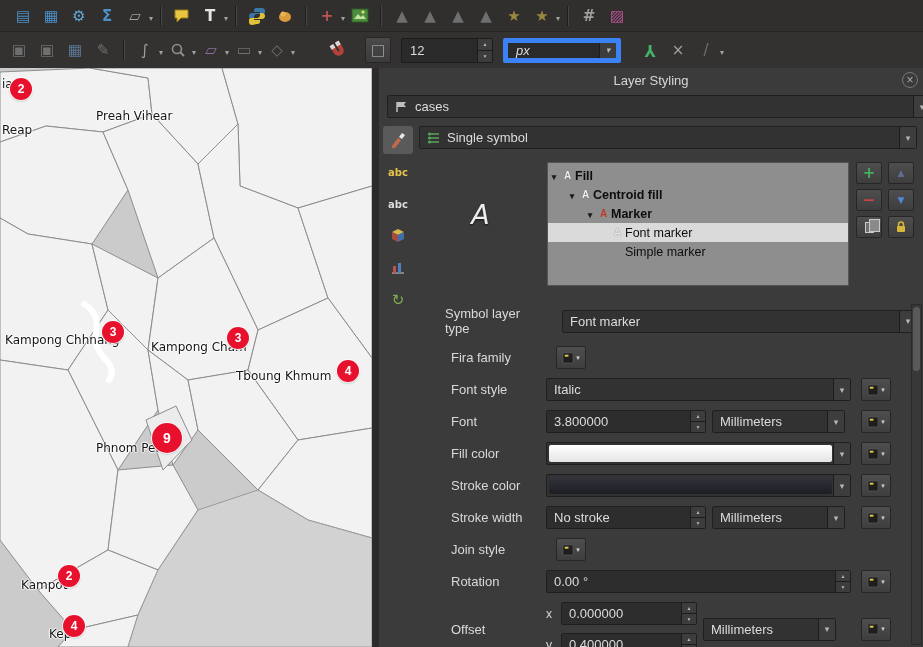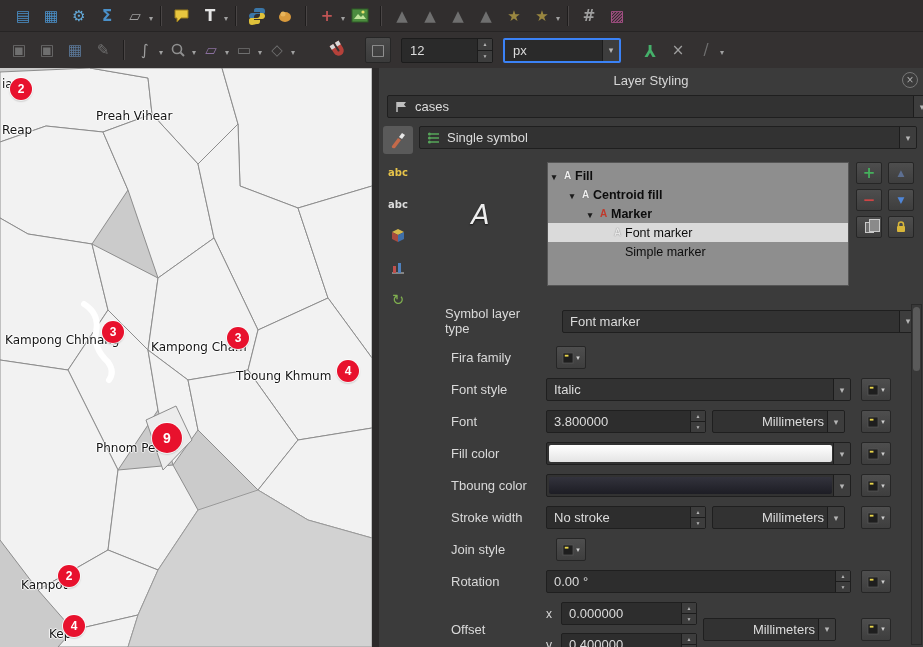--- a/index.html
+++ b/index.html
@@ -18,22 +18,22 @@
   .c-blue{color:#4a90c9} .c-lblue{color:#63a9d8} .c-white{color:#e4e4e4}
   .c-gray{color:#9f9f9f} .c-dim{color:#6f6f6f} .c-dimblue{color:#5b7899}
   .c-dimyellow{color:#9a8740} .c-red{color:#c05555} .c-magenta{color:#b85593}
   .c-green{color:#45b06a} .c-purple{color:#8a6f9e}
   .bold{font-weight:bold}
   .rot180{transform:rotate(180deg)}
   .raised { background:linear-gradient(#4a4a4a,#3b3b3b); border:1px solid #262626; border-radius:2px; }
 
   .tb-spin { width:92px; height:25px; background:#2a2a2a; border:1px solid #1c1c1c; border-radius:2px;
              position:relative; display:flex; align-items:center; color:#dcdcdc; font-size:13px; padding-left:8px; margin-left:8px; }
-  .tb-combo { width:118px; height:25px; background:#2a2a2a; border:2px solid #3b82f6; border-radius:2px;
-              position:relative; display:flex; align-items:center; color:#dcdcdc; font-size:13px; padding-left:8px; margin-left:8px; }
+  .tb-combo { width:118px; height:25px; background:#2a2a2a; border:5px solid #3b82f6; border-radius:2px;
+              position:relative; display:flex; align-items:center; color:#dcdcdc; font-size:13px; padding-left:8px; margin-left:8px;font-style:italic; }
   .steps { position:absolute; right:0; top:0; bottom:0; width:15px; border-left:1px solid #1c1c1c;
            display:flex; flex-direction:column; }
   .steps span { flex:1; display:flex; align-items:center; justify-content:center; background:#3d3d3d; color:#b5b5b5; }
   .steps .up { border-bottom:1px solid #1c1c1c; }
   .steps .up::after{content:"▲"; font-size:5px;} .steps .dn::after{content:"▼"; font-size:5px;}
   .combo-caret { position:absolute; right:0; top:0; bottom:0; width:17px; background:#3d3d3d;
                  border-left:1px solid #1c1c1c; display:flex; align-items:center; justify-content:center; }
   .combo-caret::after { content:"▾"; font-size:9px; color:#b5b5b5; }
 
   
@@ -100,21 +100,21 @@
   .fctrl .grow { flex:1; }
   .slt-row { margin:20px 0 10px 26px; display:flex; align-items:center;justify-content:space-between; }
   .slt-row .combo { width:355px; }
   .dd-btn { width:30px; height:23px; margin-left:10px; background:linear-gradient(#4e4e4e,#3e3e3e);
             border:1px solid #262626; border-radius:2px; display:flex; align-items:center; justify-content:center; gap:2px; }
   .dd-btn::after { content:"▾"; font-size:7px; color:#cfcfcf; }
   .colorbtn { height:23px; flex:1; border:1px solid #1f1f1f; border-radius:2px; position:relative; overflow:hidden; background:#323232; }
   .colorbtn .swatch { position:absolute; top:2px; left:2px; bottom:2px; right:18px; border-radius:2px; }
   .swatch.fill { background:linear-gradient(#ffffff,#e4e4e4); }
   .swatch.stroke { background:linear-gradient(#33333d,#1d1d24); }
-  .unit { width:133px; flex:none;justify-content:flex-end; }
+  .unit { width:133px; flex:none; }
   .w160 { width:160px; flex:none; }
   .off-col { display:flex; flex-direction:column; gap:8px; }
   .off-row { display:flex; align-items:center; gap:6px; }
   .off-row .spin { width:136px; }
   .sub-lbl { width:9px; font-size:12px; color:#d9d9d9; }
 
   .vscroll { position:absolute; right:1px; top:236px; bottom:2px; width:11px; background:#383838; border:1px solid #2a2a2a; }
   .vthumb { position:absolute; left:1px; right:1px; top:2px; height:64px; background:#5a5a5a; border-radius:4px; }
 </style>
 </head>
@@ -461,21 +461,21 @@
       </div>
       <span class="dd-btn">
         <svg width="12" height="12" viewBox="0 0 13 13">
             <rect x="1" y="1" width="11" height="11" fill="#1e1e1e" stroke="#555"></rect>
             <rect x="3" y="3" width="4" height="2" fill="#e8d44a"></rect>
           </svg>
       </span>
     </div>
 
     <div class="frow">
-      <span class="flabel">Tboung color</span>
+      <span class="flabel">Stroke color</span>
       <div class="fctrl">
         <div class="colorbtn grow">
           <span class="swatch stroke"></span>
           <span class="combo-caret"></span>
         </div>
       </div>
       <span class="dd-btn">
         <svg width="12" height="12" viewBox="0 0 13 13">
             <rect x="1" y="1" width="11" height="11" fill="#1e1e1e" stroke="#555"></rect>
             <rect x="3" y="3" width="4" height="2" fill="#e8d44a"></rect>

